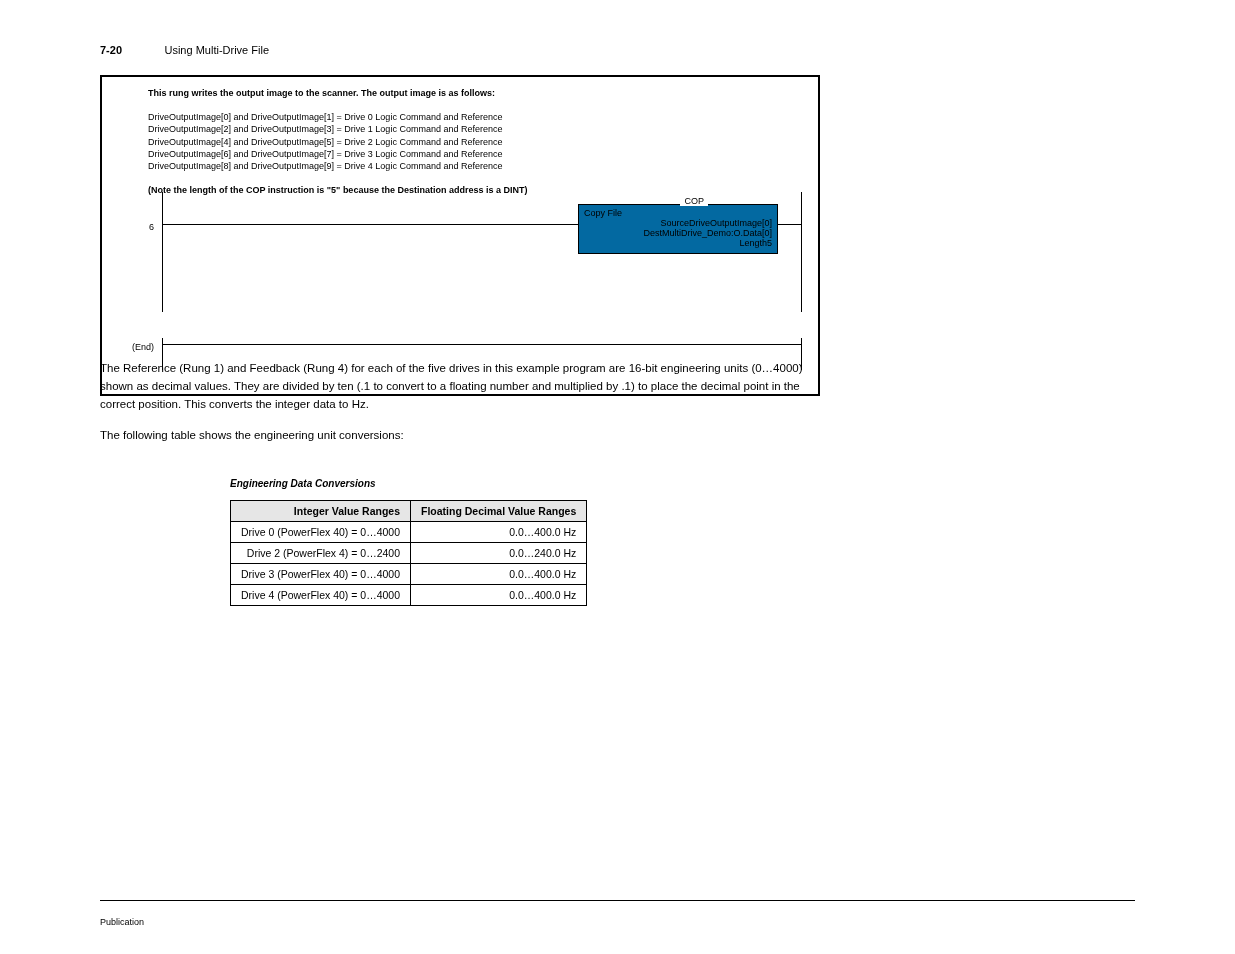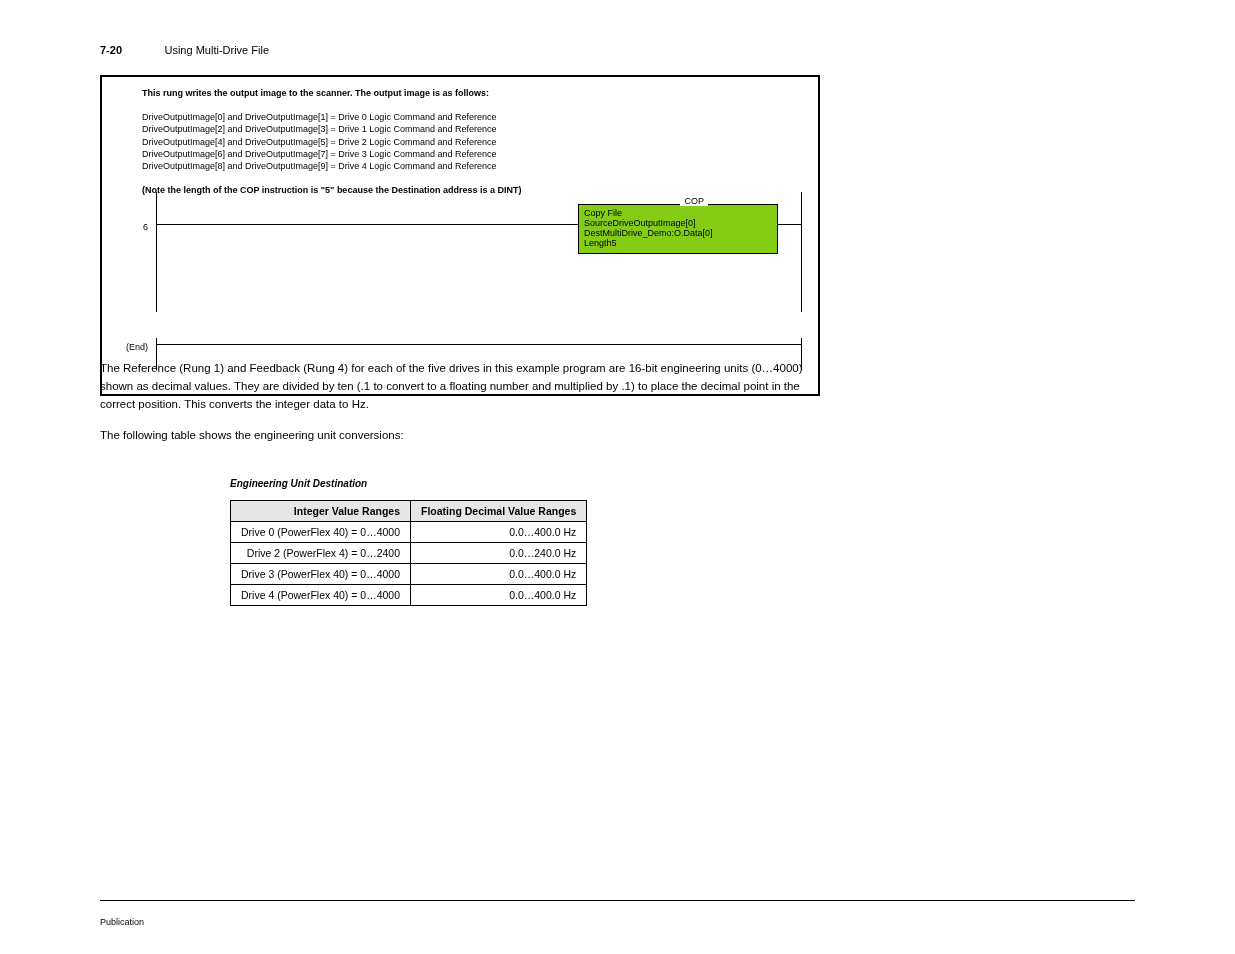--- a/index.html
+++ b/index.html
@@ -27,21 +27,21 @@
     color: #000;
     margin-left: 38px;
   }
   .ladder-box {
     position: absolute;
     left: 100px;
     top: 75px;
     width: 720px;
     border: 2px solid #000;
     background: #fff;
-    padding: 10px 14px 22px 10px;
+    padding: 10px 14px 22px 16px;
     box-sizing: border-box;
   }
   .rung-comment {
     font-size: 9px;
     color: #000;
     line-height: 1.35;
     margin-left: 30px;
     margin-right: 24px;
   }
   .rung-comment b {
@@ -81,36 +81,36 @@
     right: 2px;
     height: 1px;
     background: #000;
   }
   .cop-block {
     position: absolute;
     right: 26px;
     top: 6px;
     width: 188px;
     border: 1px solid #000;
-    background: #84cc16;
+    background: #0369a1;
     font-size: 9px;
     padding: 3px 5px 5px 5px;
   }
   .cop-title {
     position: absolute;
     right: 96px;
     top: -2px;
     background: #fff;
     font-size: 9px;
     padding: 0 4px;
     z-index: 2;
   }
   .cop-row {
     display: flex;
-    justify-content: flex-start;
+    justify-content: flex-end;
   }
   .rung-hline-short {
     position: absolute;
     top: 26px;
     right: 2px;
     width: 24px;
     height: 1px;
     background: #000;
   }
   .rung-end {
@@ -241,21 +241,21 @@
       <div class="rung-hline"></div>
     </div>
   </div>
 </div>
 
 <div class="body-text">
   <p>The Reference (Rung 1) and Feedback (Rung 4) for each of the five drives in this example program are 16-bit engineering units (0…4000) shown as decimal values. They are divided by ten (.1 to convert to a floating number and multiplied by .1) to place the decimal point in the correct position. This converts the integer data to Hz.</p>
   <p>The following table shows the engineering unit conversions:</p>
 </div>
 
-<div class="table-caption">Engineering Unit Destination</div>
+<div class="table-caption">Engineering Data Conversions</div>
 
 <table class="conv-table">
   <thead>
     <tr>
       <th>Integer Value Ranges</th>
       <th>Floating Decimal Value Ranges</th>
     </tr>
   </thead>
   <tbody>
     <tr>

